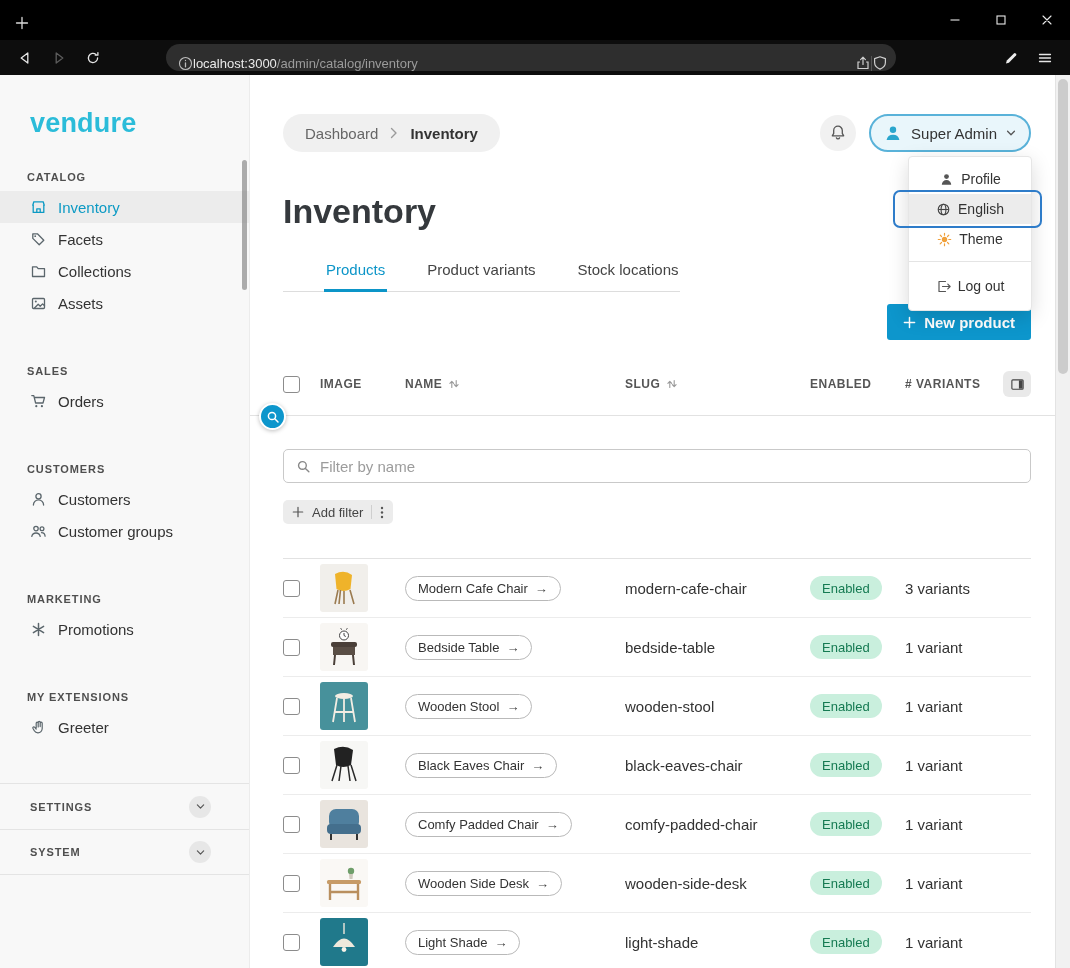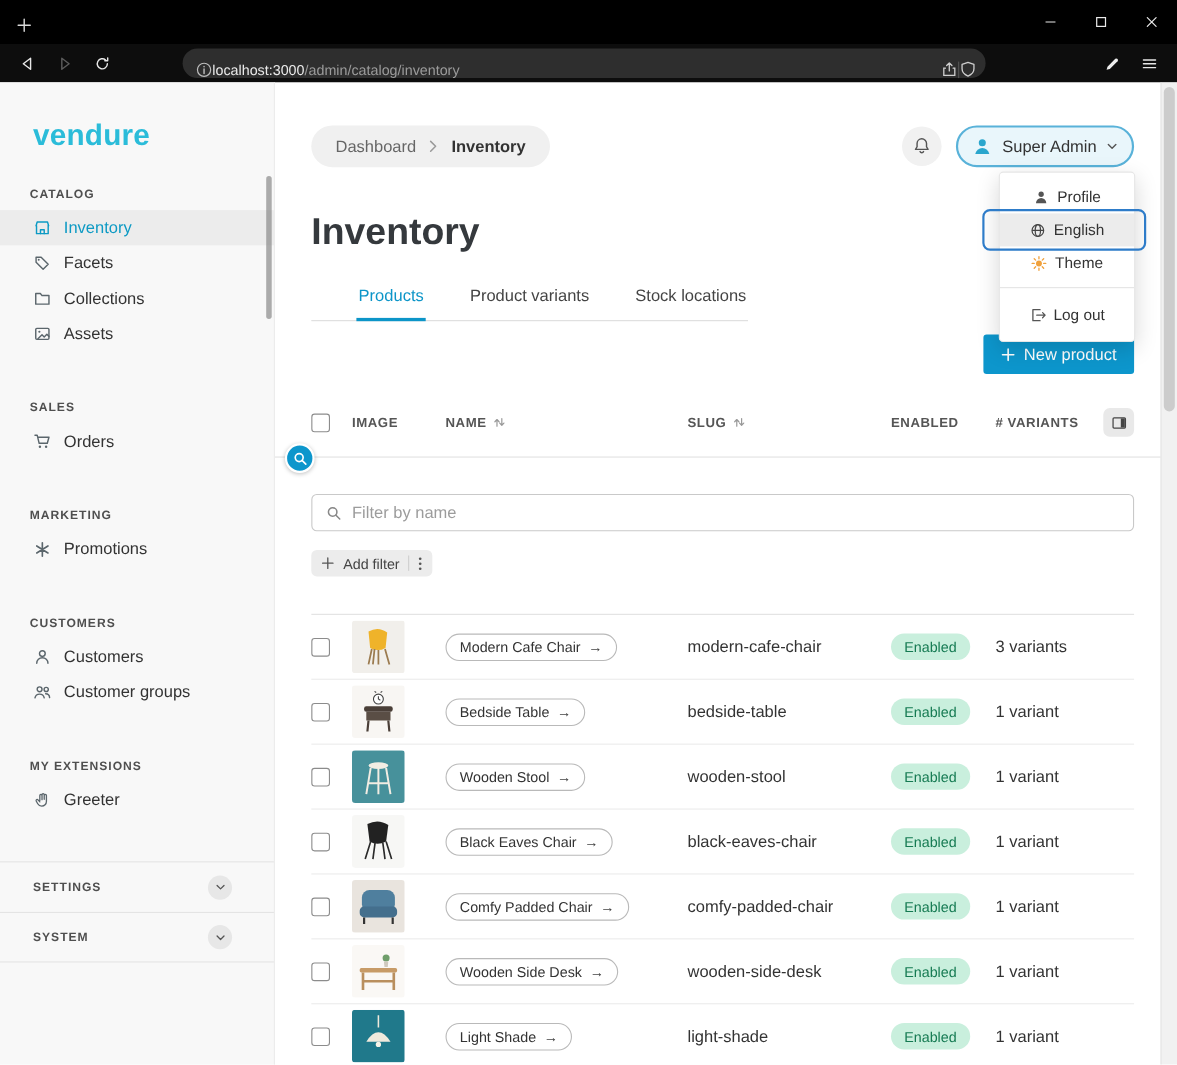--- a/index.html
+++ b/index.html
@@ -63,21 +63,21 @@
 
   .page-title { font-size:34px; font-weight:600; color:#35393d; margin-top:40px; }
 
   .tabs { display:flex; width:fit-content; gap:38px; margin-top:30px; border-bottom:1px solid #ddd; }
   .tab-item { font-size:15px; color:#444; padding:0 2px 13px; position:relative; }
   .tab-item.active { color:#0c95c8;margin-left:41px; }
   .tab-item.active::after { content:""; position:absolute; left:0; right:0; bottom:-1px; height:3px; background:#0c95c8; }
 
   .btn-row { display:flex; justify-content:flex-end; margin-top:12px; }
   .primary-btn { height:36px; background:#0d96cc; color:#fff; font-size:15px; border:none; border-radius:3px;
-                 display:flex; align-items:center; gap:8px; padding:0 16px; font-weight:400; font-family:inherit; }
+                 display:flex; align-items:center; gap:8px; padding:0 16px; font-weight:700; font-family:inherit; }
 
   .grid-cols { display:grid; grid-template-columns:37px 85px 220px 185px 95px 1fr; align-items:center; }
   .thead { margin-top:21px; height:46px; }
   .th { font-size:12px; font-weight:700; color:#555; letter-spacing:.5px; display:flex; align-items:center; gap:6px; }
   .th-last { justify-content:space-between; }
   .col-btn { width:28px; height:26px; background:#e9e9e9; border-radius:6px; }
 
   .checkbox { width:17px; height:17px; border:1.5px solid #8c8c8c; border-radius:3px; background:#fff; }
 
   .search-divider { position:relative; border-top:1px solid #e2e2e2; margin:8px -39px 0 -33px; }
@@ -245,46 +245,46 @@
           <svg width="17" height="17" viewBox="0 0 17 17" fill="none" stroke="currentColor" stroke-width="1.3" stroke-linecap="round" stroke-linejoin="round">
             <path d="M1.8 2.6h2l1.8 7.4h7.4l1.5-5.5H4.5"></path>
               <circle cx="6.3" cy="13.2" r="1.1" fill="currentColor" stroke="none"></circle>
               <circle cx="11.9" cy="13.2" r="1.1" fill="currentColor" stroke="none"></circle>
           </svg>
           <span>Orders</span>
         </div>
       </div>
 
       <div class="nav-section">
-        <div class="section-label">MARKETING</div>
-        <div class="nav-item">
-          <svg width="17" height="17" viewBox="0 0 17 17" fill="none" stroke="currentColor" stroke-width="1.5" stroke-linecap="round">
-            <path d="M8.5 2.4v12.2M3.4 5.3l10.2 6.4M13.6 5.3 3.4 11.7"></path>
-          </svg>
-          <span>Promotions</span>
-        </div>
-      </div>
-
-      <div class="nav-section">
         <div class="section-label">CUSTOMERS</div>
         <div class="nav-item">
           <svg width="17" height="17" viewBox="0 0 17 17" fill="none" stroke="currentColor" stroke-width="1.3" stroke-linecap="round" stroke-linejoin="round">
             <circle cx="8.5" cy="5.2" r="2.6"></circle>
               <path d="M3.4 14a5.1 5.1 0 0 1 10.2 0"></path>
           </svg>
           <span>Customers</span>
         </div>
         <div class="nav-item">
           <svg width="17" height="17" viewBox="0 0 17 17" fill="none" stroke="currentColor" stroke-width="1.3" stroke-linecap="round" stroke-linejoin="round">
             <circle cx="6" cy="5.6" r="2.2"></circle>
               <path d="M1.8 13.4a4.3 4.3 0 0 1 8.4 0"></path>
               <circle cx="12" cy="5.8" r="1.9"></circle>
               <path d="M11.5 9.7a3.8 3.8 0 0 1 3.6 3.5"></path>
           </svg>
           <span>Customer groups</span>
+        </div>
+      </div>
+
+      <div class="nav-section">
+        <div class="section-label">MARKETING</div>
+        <div class="nav-item">
+          <svg width="17" height="17" viewBox="0 0 17 17" fill="none" stroke="currentColor" stroke-width="1.5" stroke-linecap="round">
+            <path d="M8.5 2.4v12.2M3.4 5.3l10.2 6.4M13.6 5.3 3.4 11.7"></path>
+          </svg>
+          <span>Promotions</span>
         </div>
       </div>
 
       <div class="nav-section">
         <div class="section-label">MY EXTENSIONS</div>
         <div class="nav-item">
           <svg width="17" height="17" viewBox="0 0 17 17" fill="none" stroke="currentColor" stroke-width="1.2" stroke-linecap="round" stroke-linejoin="round">
             <path d="M6.2 8.8V4.2a1 1 0 0 1 2 0V8M8.2 7.6V3.4a1 1 0 0 1 2 0v4.2M10.2 7.6V4.2a1 1 0 0 1 2 0v5.4a4.2 4.2 0 0 1-4.2 4.2 4.2 4.2 0 0 1-3.7-2.1L2.9 9.2a1 1 0 0 1 1.7-1l1.6 1.8"></path>
           </svg>
           <span>Greeter</span>

